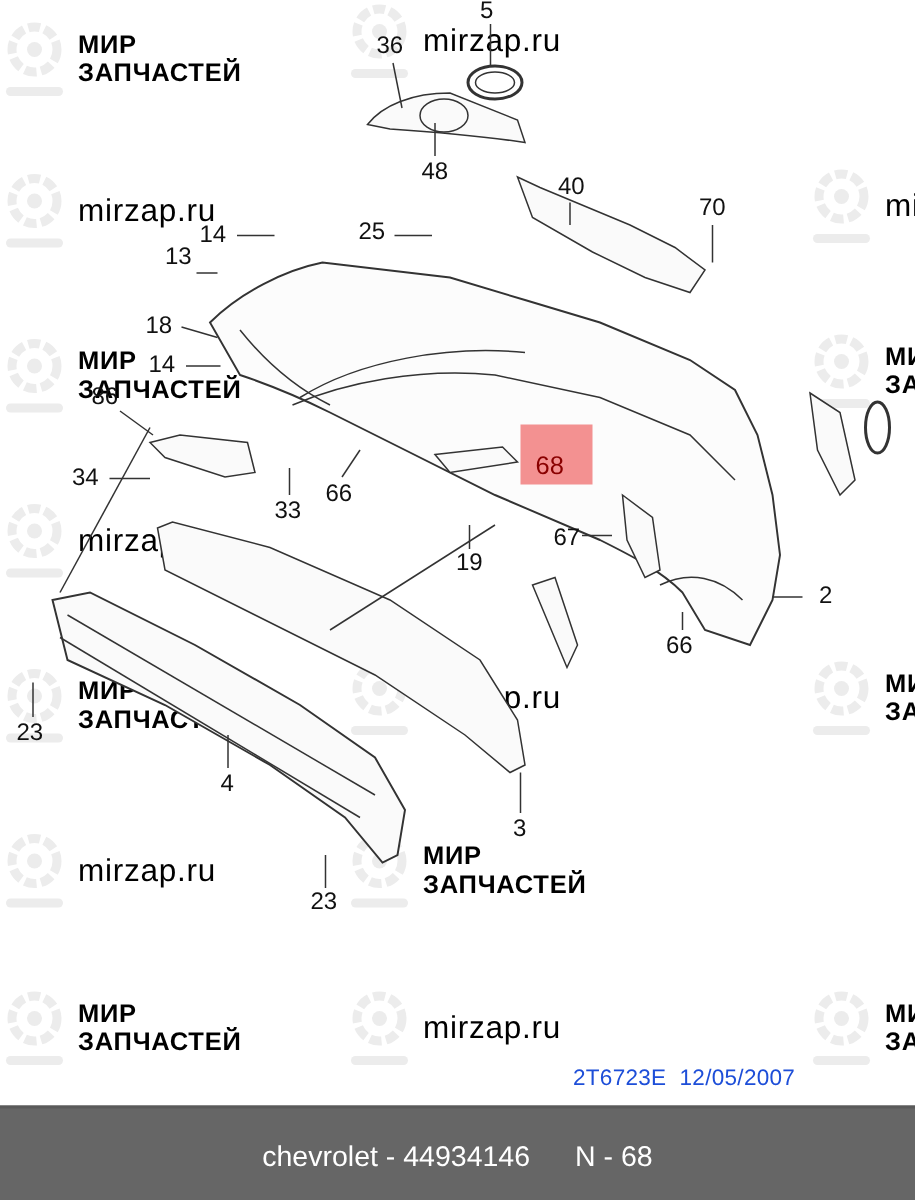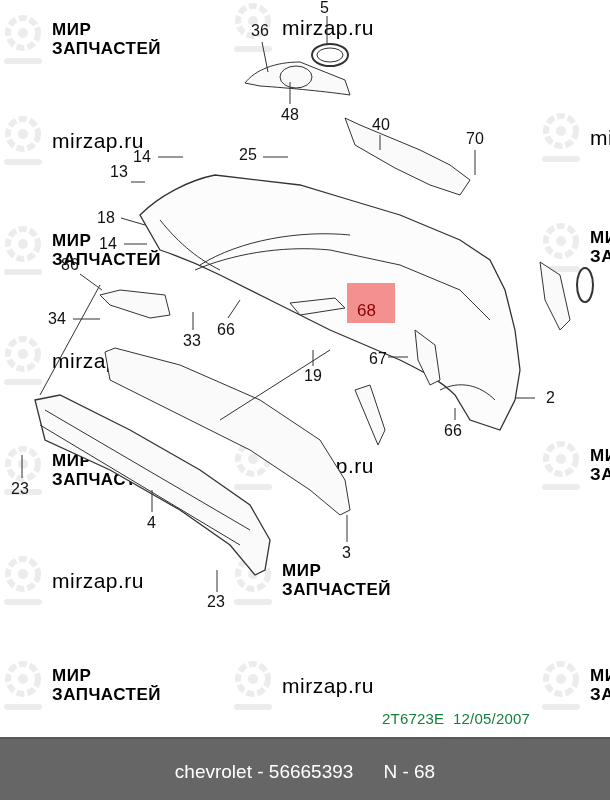--- a/index.html
+++ b/index.html
@@ -19,21 +19,21 @@
     white-space: nowrap;
   }
   .highlight {
     position: absolute; left: 347px; top: 283px; width: 48px; height: 40px;
     background: rgba(240, 110, 110, 0.75);
   }
   .highlight span {
     position: absolute; left: 10px; top: 18px; font-size: 17px; color: #8a0000;
   }
   .drawing-code {
-    position: absolute; left: 382px; top: 710px; font-size: 15px; color: #15803d;
+    position: absolute; left: 382px; top: 710px; font-size: 15px; color: #1d4ed8;
     letter-spacing: 0.2px;
   }
   .footer {
     position: absolute; left: 0; top: 737px; width: 610px; height: 63px;
     background: #666666; border-top: 2px solid #5a5a5a;
   }
   .footer-text {
     position: absolute; left: 0; right: 0; top: 22px; text-align: center;
     color: #ffffff; font-size: 19px;
   }
@@ -258,15 +258,15 @@
 
   <div class="drawing-code">
     <span>2T6723E</span>&nbsp;&nbsp;<span>12/05/2007</span>
   </div>
 </div>
 
 <div class="footer">
   <div class="footer-text">
     <span>chevrolet</span>
     <span>-</span>
-    <span>56665393</span><span class="gap"></span><span>N - 68</span>
+    <span>44934146</span><span class="gap"></span><span>N - 68</span>
   </div>
 </div>
 
 </body></html>

